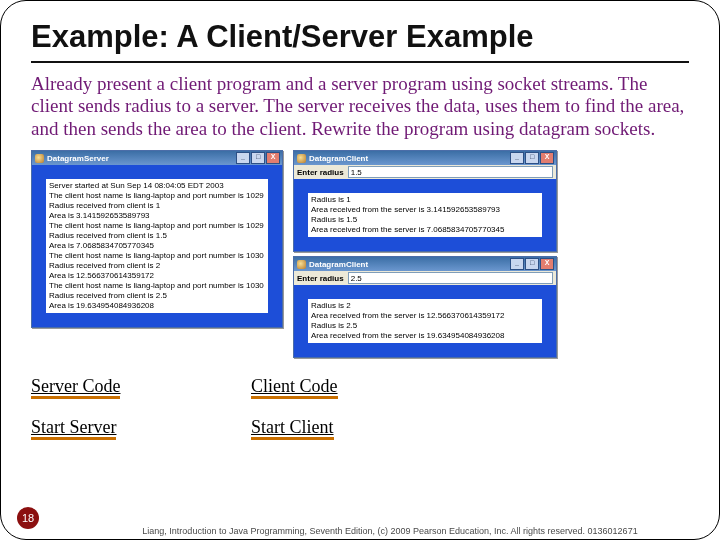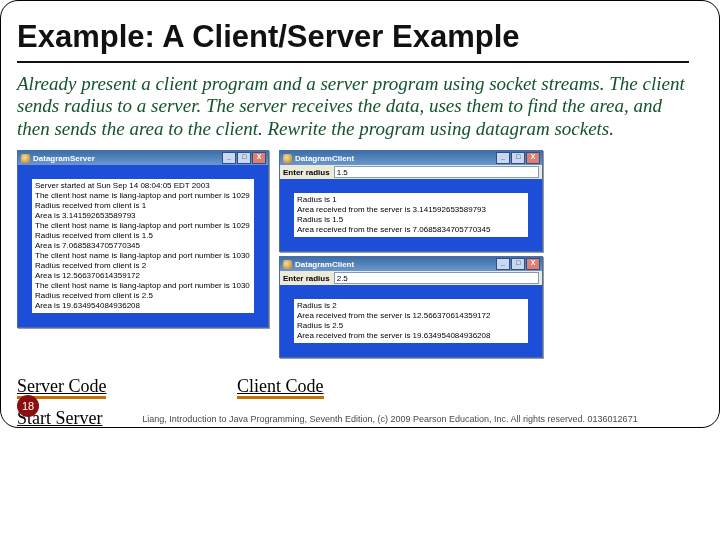--- a/index.html
+++ b/index.html
@@ -7,45 +7,44 @@
     padding: 0;
     width: 720px;
     height: 540px;
     font-family: "Times New Roman", serif;
     background: #fff;
     position: relative;
     box-sizing: border-box;
   }
   .slide {
     width: 720px;
-    height: 428px;
+    height: 540px;
     box-sizing: border-box;
     border: 1px solid #000;
-    border-radius: 18px;
-    padding: 18px 30px 14px 16px;
+    border-radius: 26px;
+    padding: 18px 30px 14px 30px;
     position: relative;
     overflow: hidden;
   }
   .title {
     font-family: Arial, Helvetica, sans-serif;
     font-size: 31px;
     color: #111;
     margin: 0 0 6px 0;
   }
   .rule {
     border: none;
     border-top: 2px solid #111;
     margin: 2px 0 10px 0;
   }
   .body-text {
     font-size: 19px;
     line-height: 1.18;
-    color: #14532d;
+    color: #701a75;
     margin: 8px 0 10px 0;
-    font-style: italic;
   }
   .shots {
     display: flex;
     gap: 10px;
     margin-top: 6px;
   }
   .col {
     display: flex;
     flex-direction: column;
     gap: 4px;
@@ -252,21 +251,21 @@
     </div>
   </div>
 
   <div class="link-group">
     <div>
       <div class="link-row">
         <div class="cell"><span class="link">Server Code</span></div>
         <div class="gap"></div>
         <div class="cell"><span class="link">Client Code</span></div>
       </div>
-      <div class="link-row" style="margin-top:9px;flex-direction:column;">
+      <div class="link-row" style="margin-top:18px;">
         <div class="cell"><span class="link">Start Server</span></div>
         <div class="gap"></div>
         <div class="cell"><span class="link">Start Client</span></div>
       </div>
     </div>
   </div>
 
   <div class="page-num">18</div>
   <div class="footer">Liang, Introduction to Java Programming, Seventh Edition, (c) 2009 Pearson Education, Inc. All rights reserved. 0136012671</div>
 

